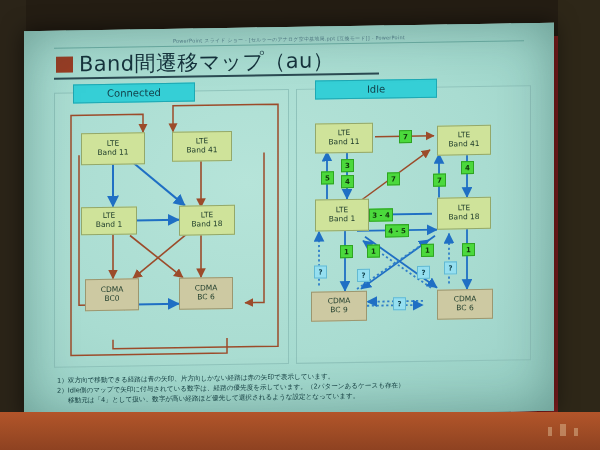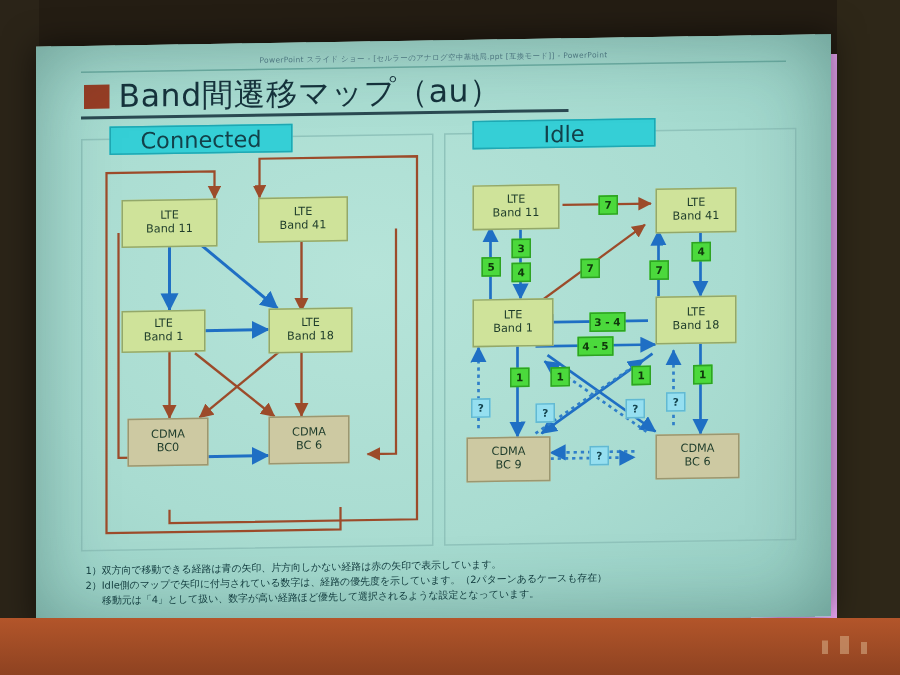--- a/index.html
+++ b/index.html
@@ -1,18 +1,18 @@
 <!DOCTYPE html>
 <html><head>
 <meta charset="utf-8">
 <style>
   html,body{margin:0;padding:0;background:#000;}
   body{width:600px;height:450px;overflow:hidden;font-family:"DejaVu Sans","Liberation Sans",sans-serif;}
 
-  #stage{position:relative;width:600px;height:450px;background:#f0abfc;overflow:hidden;}
+  #stage{position:relative;width:600px;height:450px;background:#7f1d1d;overflow:hidden;}
 
   
   #wall-top{position:absolute;left:0;top:0;width:600px;height:36px;background:#241d13;}
   #wall-left{position:absolute;left:0;top:0;width:26px;height:450px;background:#2b2418;}
   #wall-right{position:absolute;right:0;top:0;width:42px;height:450px;background:#2e2718;}
   #desk{position:absolute;left:0;bottom:0;width:600px;height:38px;
         background:linear-gradient(180deg,#b3552a 0%,#a24d26 45%,#8e4221 100%);}
   #desk-items{position:absolute;right:22px;bottom:14px;display:flex;gap:8px;align-items:flex-end;opacity:.55;}
   #desk-items i{display:block;background:#d8b089;}
 
@@ -35,21 +35,21 @@
   #title-txt{font-size:21px;color:#16323c;letter-spacing:.4px;white-space:nowrap;}
   #title-rule{position:absolute;left:30px;top:47px;width:325px;height:1.5px;background:#2b4a52;}
 
   
   .panel{position:absolute;top:62px;width:233px;height:273px;
          border:1px solid #8fc3bb;background:rgba(255,255,255,.04);}
   #panel-connected{left:30px;}
   #panel-idle{left:272px;}
   .panel-hdr{position:absolute;top:-9px;left:18px;width:120px;height:17px;
              background:#35cfd6;border:1px solid #1fa8b3;display:flex;align-items:center;justify-content:center;}
-  .panel-hdr span{font-size:15px;color:#12414a;}
+  .panel-hdr span{font-size:10px;color:#12414a;}
 
   
   .node{position:absolute;display:flex;flex-direction:column;align-items:center;justify-content:center;
         line-height:1.18;font-size:7.5px;color:#1d3b2a;z-index:6;}
   .node.lte{background:#cfe39a;border:1px solid #93a86a;}
   .node.cdma{background:#cdc9a2;border:1px solid #9b9770;}
 
   svg.wires{position:absolute;inset:0;width:100%;height:100%;overflow:visible;z-index:3;}
 
   
@@ -225,21 +225,21 @@
           <div>BC 6</div>
         </div>
 
         <div class="badge g" style="left:102px;top:42px;">7</div>
         <div class="badge g" style="left:90px;top:84px;">7</div>
         <div class="badge g" style="left:44px;top:70px;">3</div>
         <div class="badge g" style="left:44px;top:86px;">4</div>
         <div class="badge g" style="left:24px;top:82px;">5</div>
         <div class="badge g" style="left:136px;top:86px;">7</div>
         <div class="badge g" style="left:164px;top:74px;">4</div>
-        <div class="badge g wide" style="left:96px;top:120px;">3 - 4</div>
+        <div class="badge g wide" style="left:72px;top:120px;">3 - 4</div>
         <div class="badge g wide" style="left:88px;top:136px;">4 - 5</div>
         <div class="badge g" style="left:43px;top:156px;">1</div>
         <div class="badge g" style="left:70px;top:156px;">1</div>
         <div class="badge g" style="left:124px;top:156px;">1</div>
         <div class="badge g" style="left:165px;top:156px;">1</div>
         <div class="badge q" style="left:17px;top:176px;">?</div>
         <div class="badge q" style="left:60px;top:180px;">?</div>
         <div class="badge q" style="left:120px;top:178px;">?</div>
         <div class="badge q" style="left:147px;top:174px;">?</div>
         <div class="badge q" style="left:96px;top:209px;">?</div>

